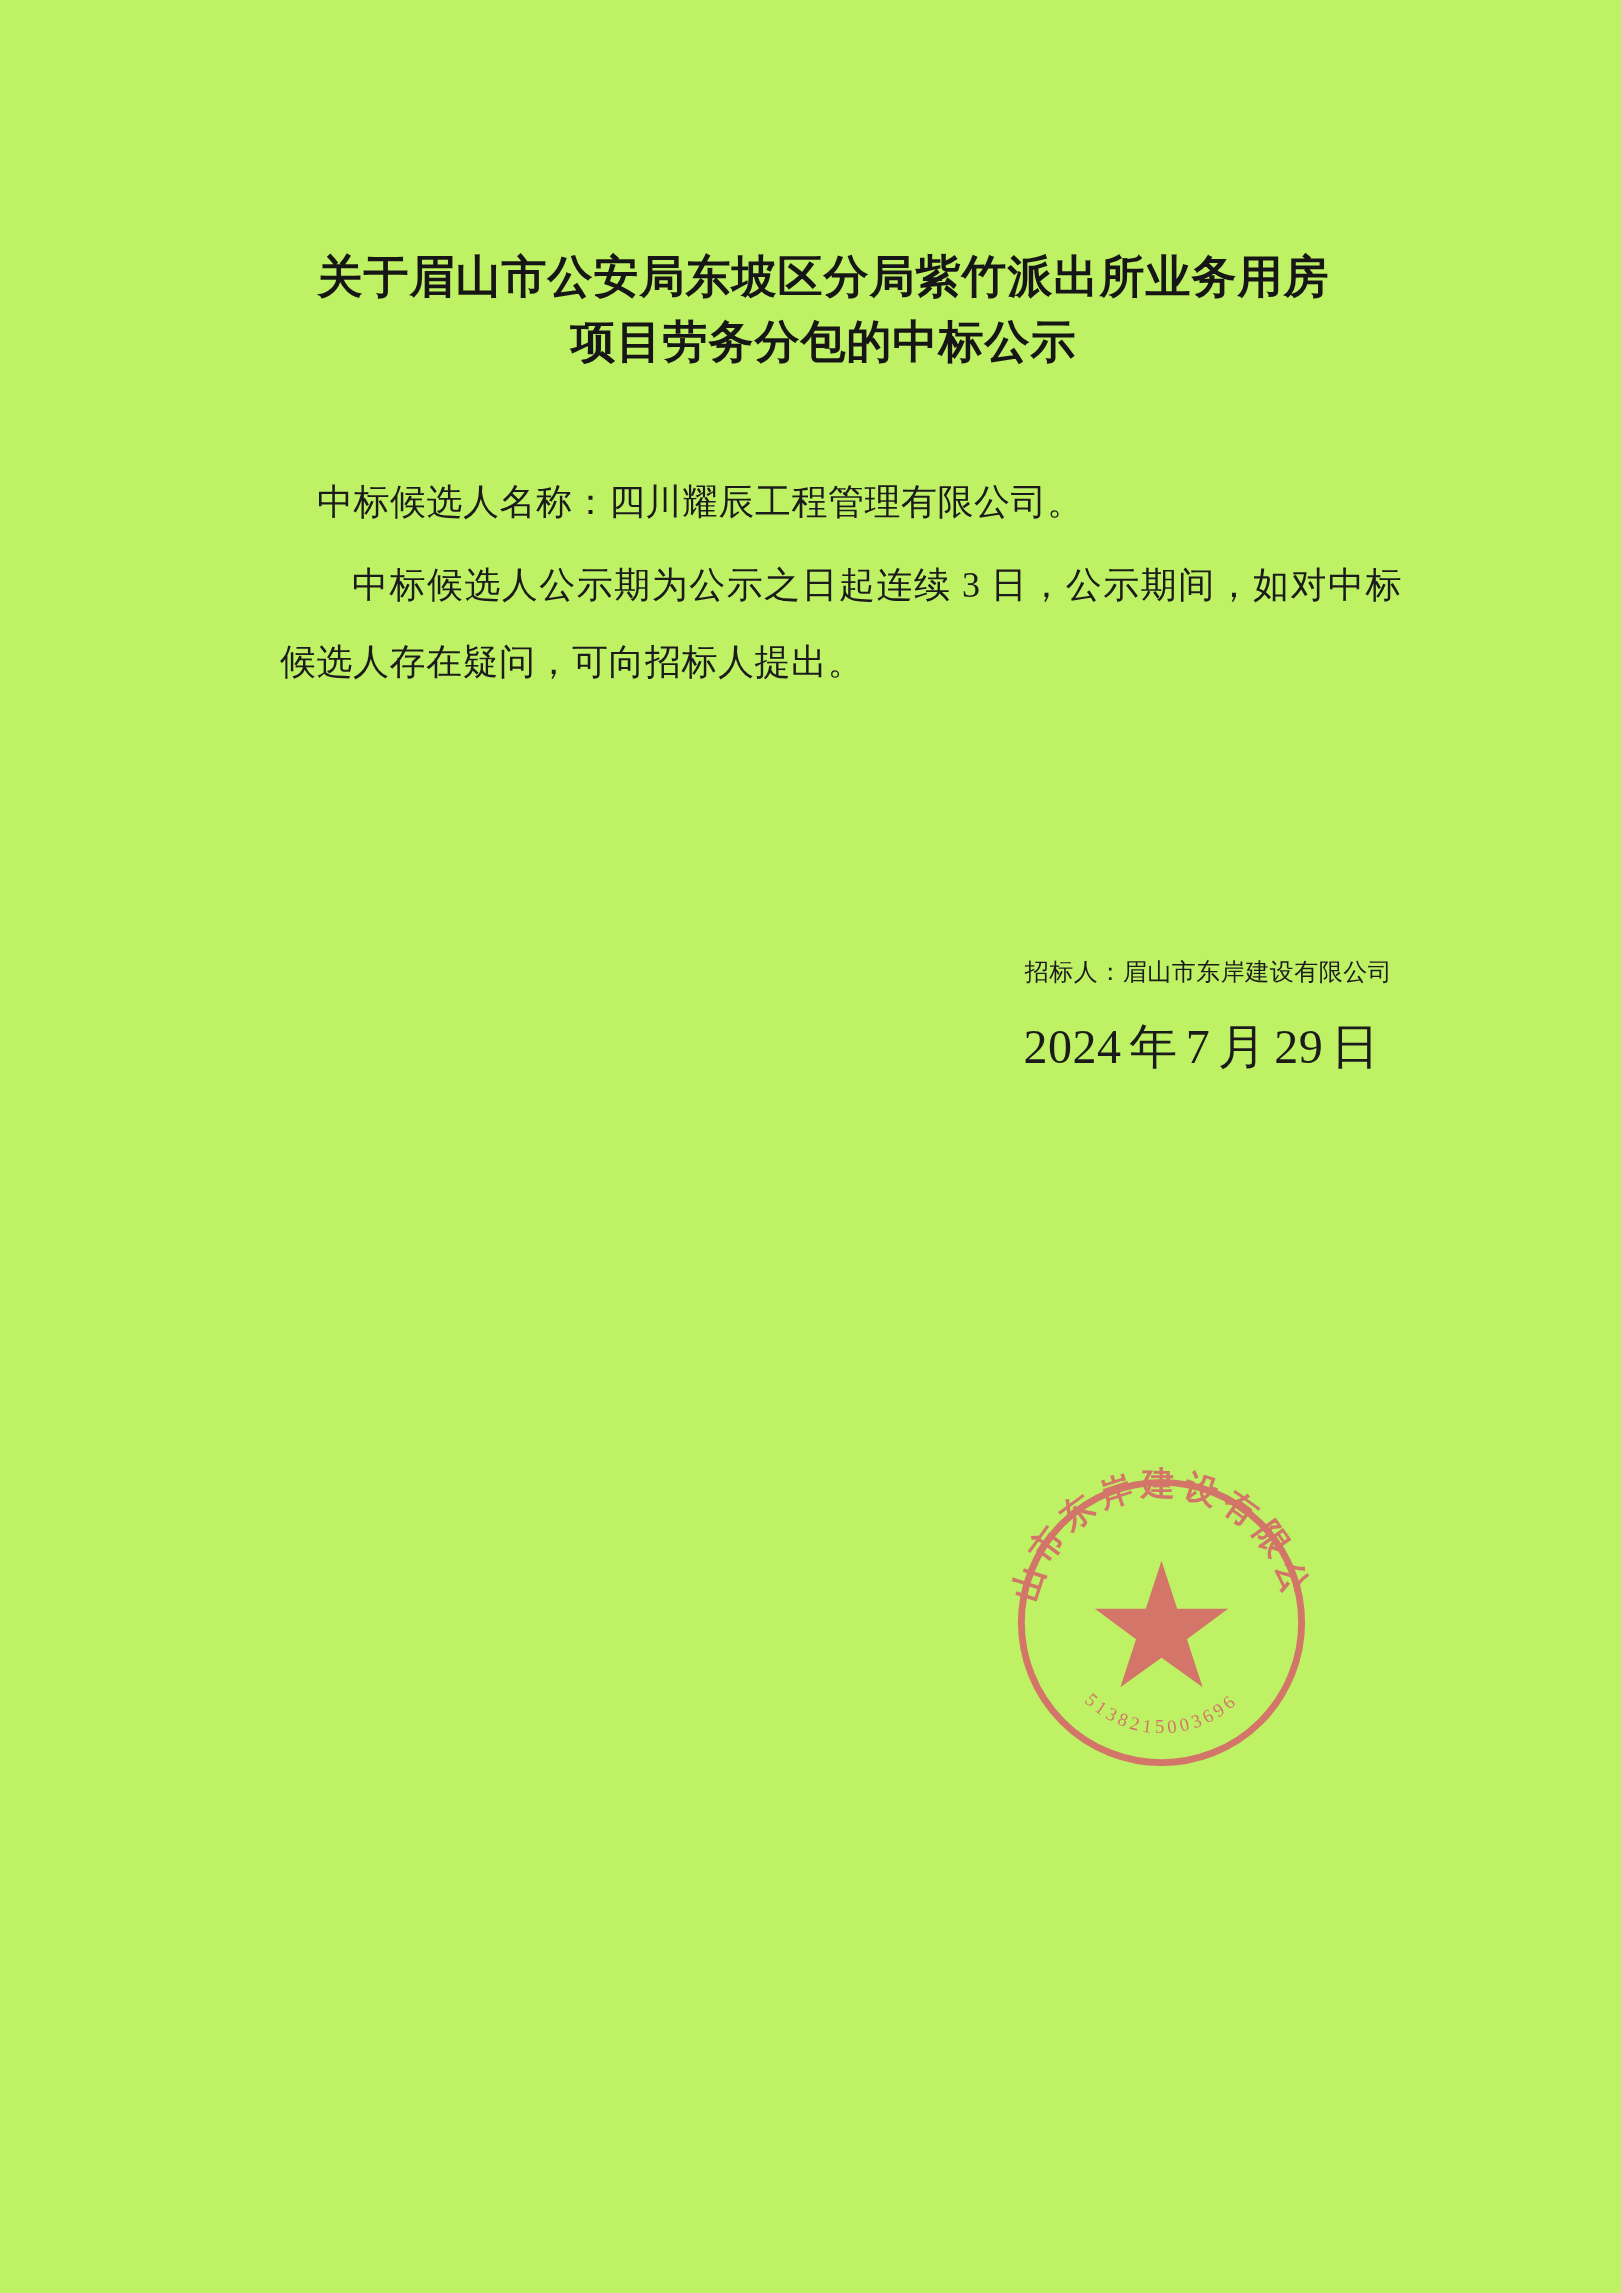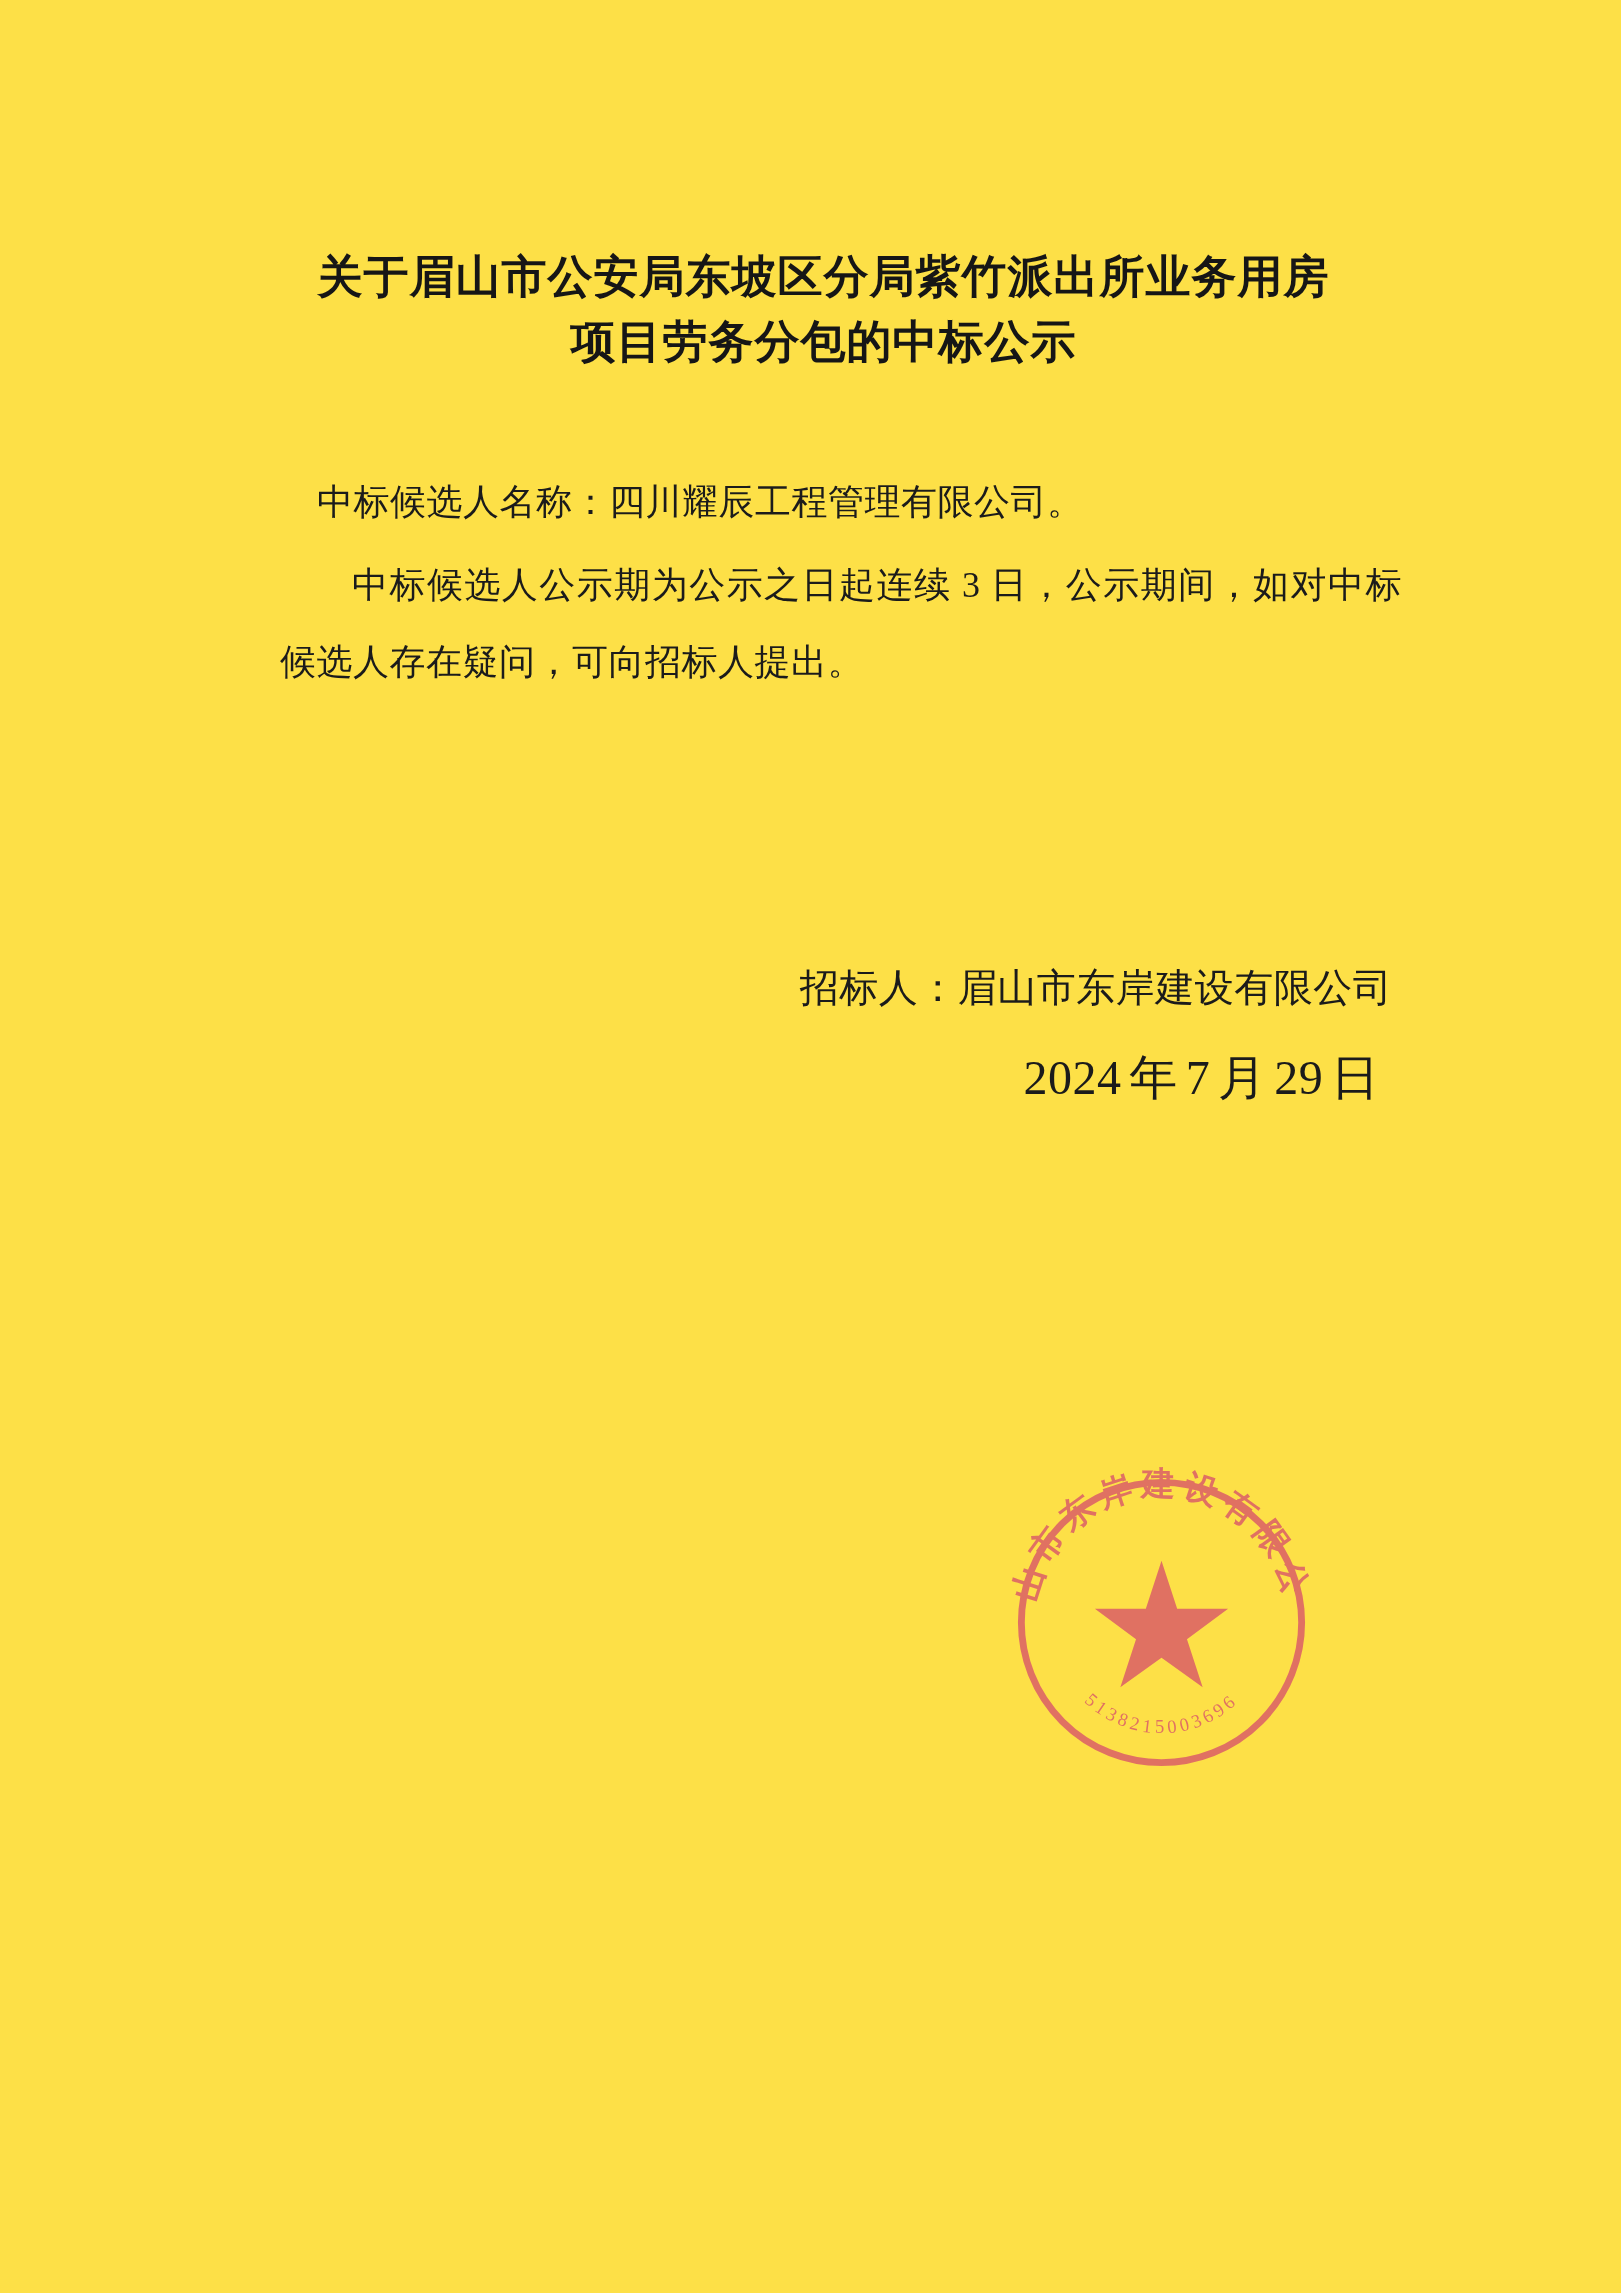--- a/index.html
+++ b/index.html
@@ -11,21 +11,21 @@
     width: 1621px;
     height: 2294px;
     position: relative;
     font-family: "Liberation Serif", serif;
     color: #1b1b1b;
     overflow: hidden;
   }
   .page {
     position: absolute;
     inset: 0;
-    background: #fde047;
+    background: #bef264;
   }
   .doc {
     position: absolute;
     left: 245px;
     top: 245px;
     width: 1157px;
   }
   .title {
     font-size: 45px;
     font-weight: 700;
@@ -59,21 +59,21 @@
     line-height: 2.0;
     text-indent: 2em;
     letter-spacing: 0.5px;
   }
   .sign-block {
     margin-top: 127px;
     padding-right: 9.8px;
     text-align: right;
   }
   .sign-line {
-    font-size: 39px;
+    font-size: 24px;
     line-height: 2.1;
     letter-spacing: 0.5px;
     white-space: nowrap;
   }
   .date-line {
     font-size: 48px;
     line-height: 2.1;
     letter-spacing: 0.5px;
     white-space: nowrap;
     padding-right: 4.9px;

